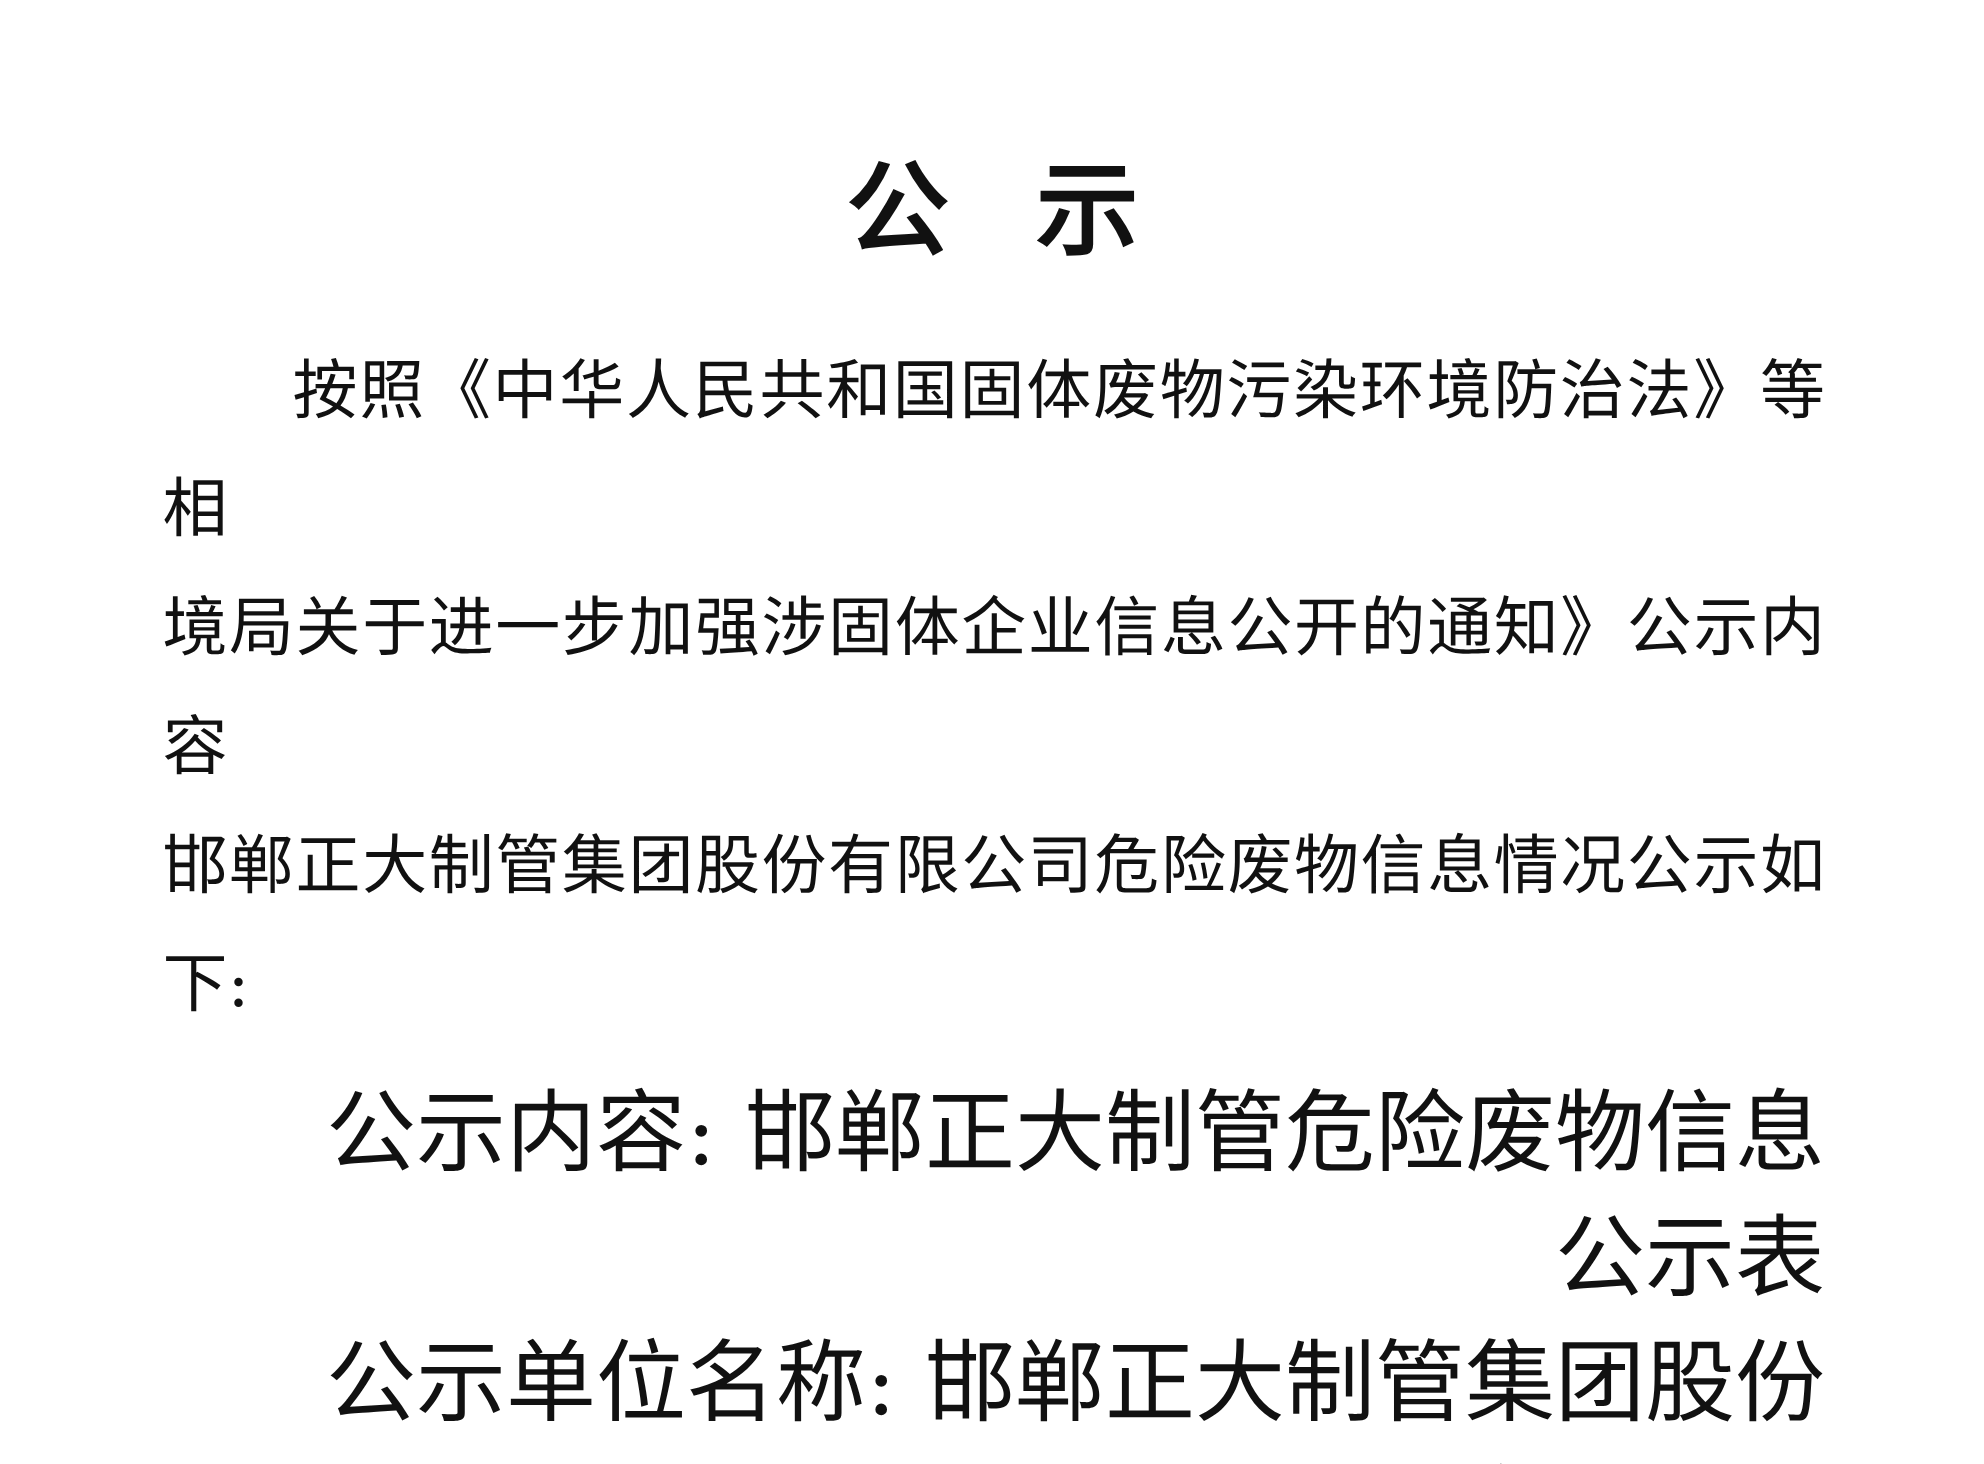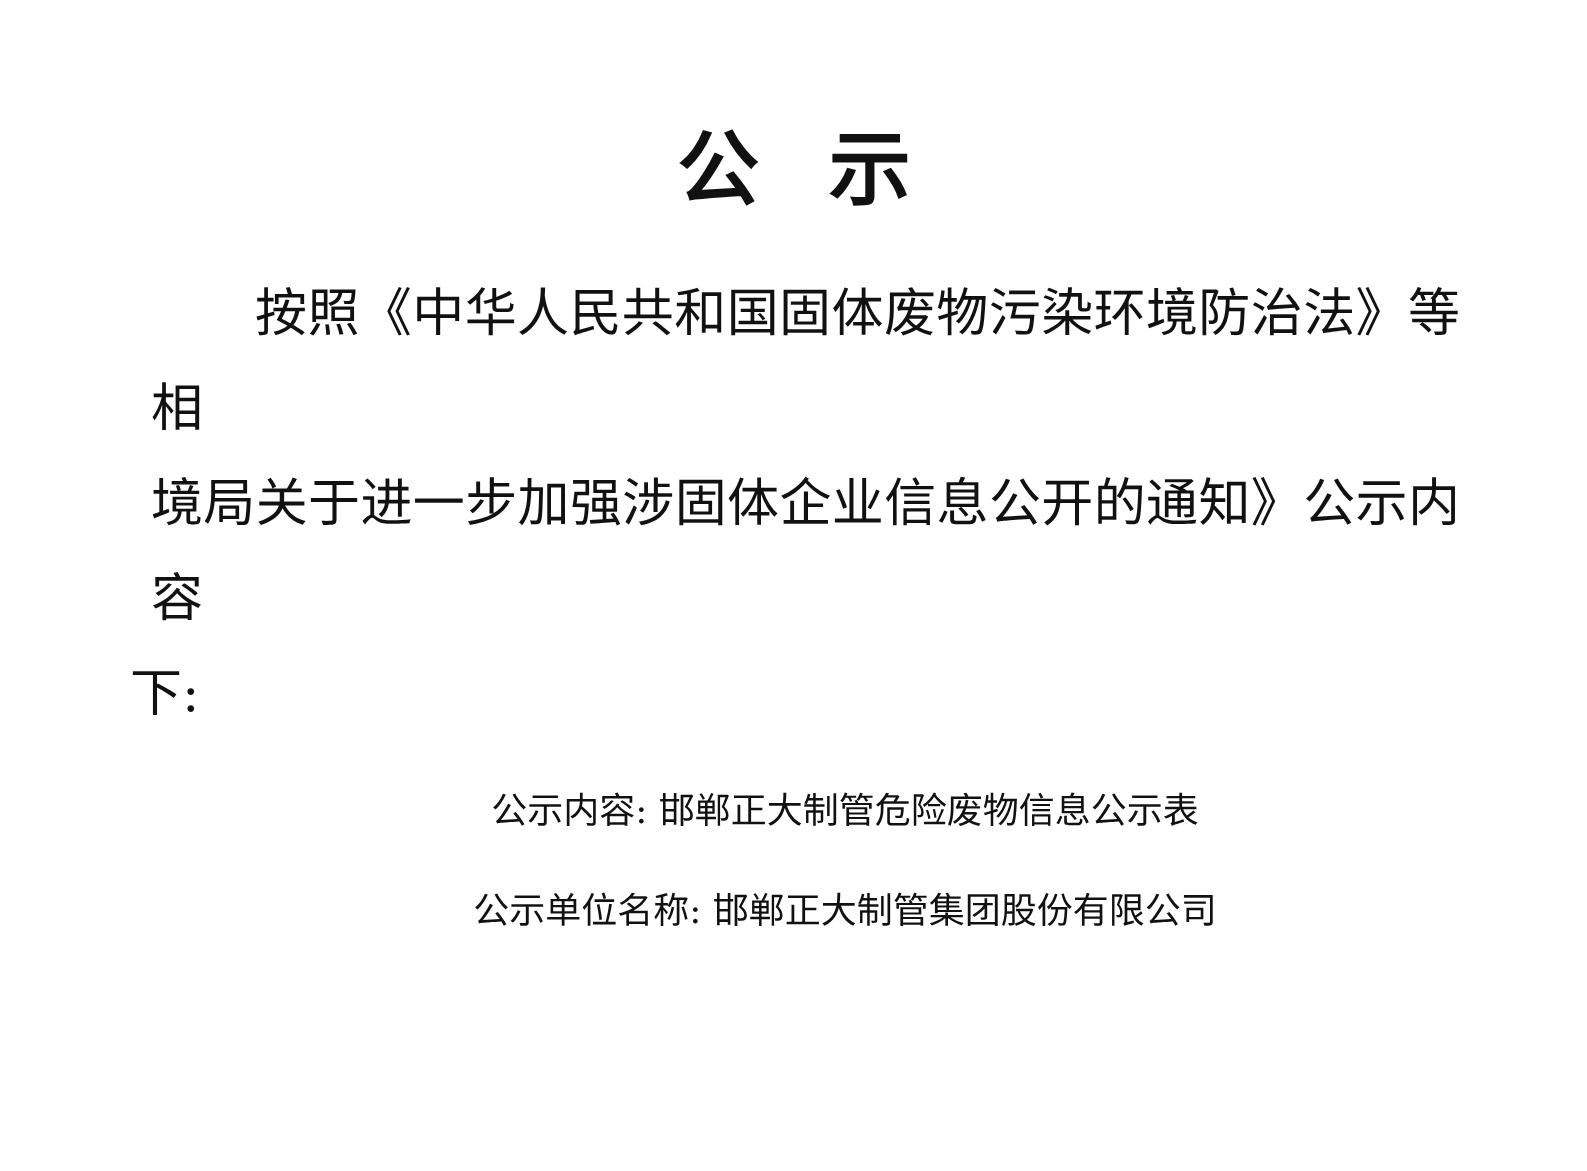--- a/index.html
+++ b/index.html
@@ -34,50 +34,50 @@
   }
   .pline {
     font-size: 52px;
     line-height: 95px;
     text-align: justify;
     text-justify: inter-character;
     white-space: normal;
   }
   .pline.jfull {
     text-align-last: justify;
-    margin-left: 21px;
   }
   .pline.indent {
     text-indent: 104px;
   }
   .pline.plain {
     text-align: left;
     text-align-last: left;
   }
   .items {
     margin-top: 20px;
   }
   .item {
-    font-size: 36px;
+    font-size: 72px;
     line-height: 100px;
     padding-left: 100px;
-    text-align: center;
+    text-align: right;
     white-space: pre-wrap;
   }
 </style>
 </head>
 <body>
 
 <div class="page">
 
   <h1 class="title">公 示</h1>
 
   <div class="paragraph">
     <div class="pline jfull indent">按照《中华人民共和国固体废物污染环境防治法》等相</div>
     <div class="pline jfull">境局关于进一步加强涉固体企业信息公开的通知》公示内容</div>
+    <div class="pline jfull">邯郸正大制管集团股份有限公司危险废物信息情况公示如</div>
     <div class="pline plain">下:</div>
   </div>
 
   <div class="items">
     <div class="item">公示内容: 邯郸正大制管危险废物信息公示表</div>
     <div class="item">公示单位名称: 邯郸正大制管集团股份有限公司</div>
 
   </div>
 
 </div>

